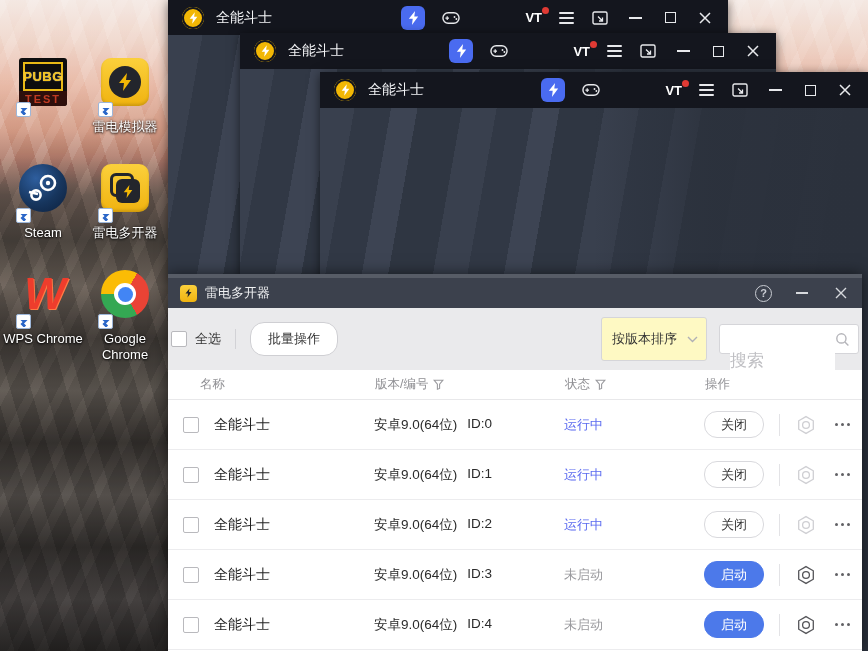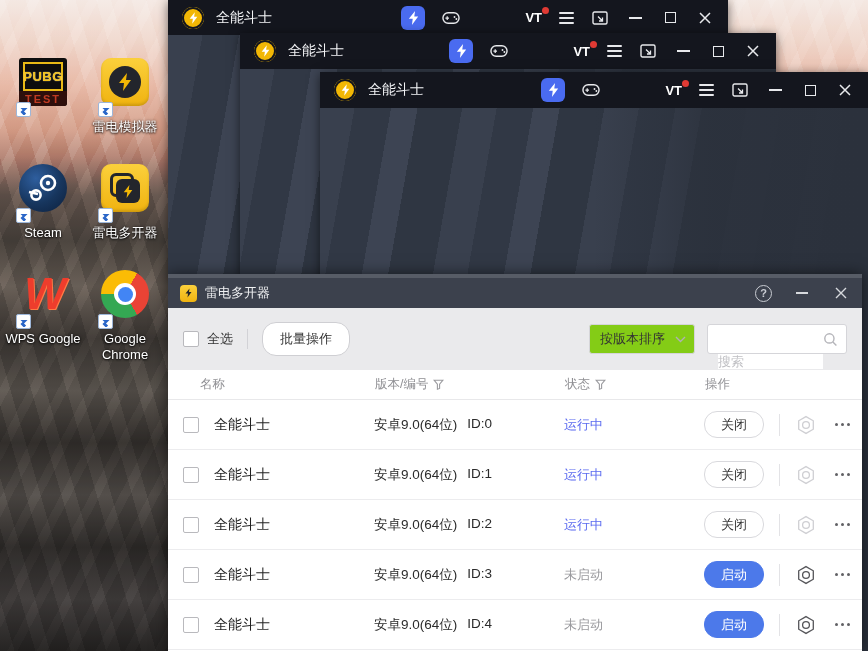--- a/index.html
+++ b/index.html
@@ -99,32 +99,32 @@
     display:flex; flex-direction:column; }
   .mgr-titlebar { height:30px; background:#3c414d; display:flex; align-items:center; padding:0 12px; flex:0 0 auto; }
   .mgr-app-icon { width:17px; height:17px; border-radius:4px; background:linear-gradient(180deg,#fbd03c,#f0b310);
     display:flex; align-items:center; justify-content:center; }
   .mgr-title { color:#f0f1f3; font-size:13px; margin-left:8px; }
   .mgr-tb-icons { margin-left:auto; display:flex; align-items:center; gap:21px; }
   .help-circle { width:17px; height:17px; border:1.4px solid #c9ccd3; border-radius:50%; color:#c9ccd3;
     font-size:11px; display:flex; align-items:center; justify-content:center; font-weight:bold; }
   .mgr-min { width:12px; height:2px; background:#d7d9dd; }
 
-  .toolbar { height:62px; background:#eaeaec; display:flex; align-items:center; padding:0 15px; flex:0 0 auto; }
+  .toolbar { height:62px; background:#eaeaec; display:flex; align-items:center; padding:0 3px; flex:0 0 auto; }
   .checkbox { width:16px; height:16px; background:#fff; border:1px solid #b9b9bd; border-radius:2px; flex:0 0 auto; }
   .selall-label { font-size:13px; color:#333; margin-left:8px; }
   .tb-divider { width:1px; height:20px; background:#d2d2d6; margin:0 14px; }
   .batch-btn { background:#fff; border:1px solid #cfcfd3; border-radius:14px; padding:7px 17px;
     font-size:13px; color:#333; font-family:Liberation Sans, sans-serif; }
-  .sort-select { margin-left:auto; width:106px; height:30px; background:#84cc16; border:1px solid #d5d5d9;
+  .sort-select { margin-left:auto; width:106px; height:44px; background:#fef9c3; border:1px solid #d5d5d9;
     border-radius:3px; display:flex; align-items:center; padding:0 8px 0 10px; }
   .sort-label { font-size:13px; color:#333; flex:1; white-space:nowrap; }
   .search-box { margin-left:12px; width:140px; height:30px; background:#fff; border:1px solid #d5d5d9;
     border-radius:3px; display:flex; align-items:center; padding:0 8px 0 10px; }
-  .search-input { border:none; outline:none; flex:1; width:90px; font-size:13px; color:#333; font-family:inherit;margin-top:44px; }
+  .search-input { border:none; outline:none; flex:1; width:90px; font-size:17px; color:#333; font-family:inherit;margin-top:44px; }
   .search-input::placeholder { color:#bfbfc3; }
 
   .thead { height:30px; display:flex; align-items:center; background:#fff;
     border-bottom:1px solid #e8e8ea; flex:0 0 auto; font-size:12.5px; color:#8f8f93; }
   .thead .h-name    { margin-left:32px; width:175px; display:flex; gap:5px; align-items:center; }
   .thead .h-version { width:190px; display:flex; gap:5px; align-items:center; }
   .thead .h-status  { width:140px; display:flex; gap:5px; align-items:center; }
   .thead .h-action  { width:120px; }
 
   .tbody { flex:1; background:#fff; overflow:hidden; }
@@ -229,21 +229,21 @@
 
   <div class="di">
     <div class="di-img">
       <div class="icon-wps">W</div>
       <span class="shortcut">
         <svg width="10" height="10" viewBox="0 0 10 10">
             <path d="M1 9 L1 4 L4 4 L4 1 L9 6 L4 6 L4 9 Z" fill="#2a66c8" transform="rotate(-45 5 5)"></path>
           </svg>
       </span>
     </div>
-    <div class="di-label">WPS Google</div>
+    <div class="di-label">WPS Chrome</div>
   </div>
 
   <div class="di">
     <div class="di-img">
       <div class="icon-chrome">
         <div class="chrome-center">
             <div class="chrome-blue"></div>
           </div>
       </div>
       <span class="shortcut">

